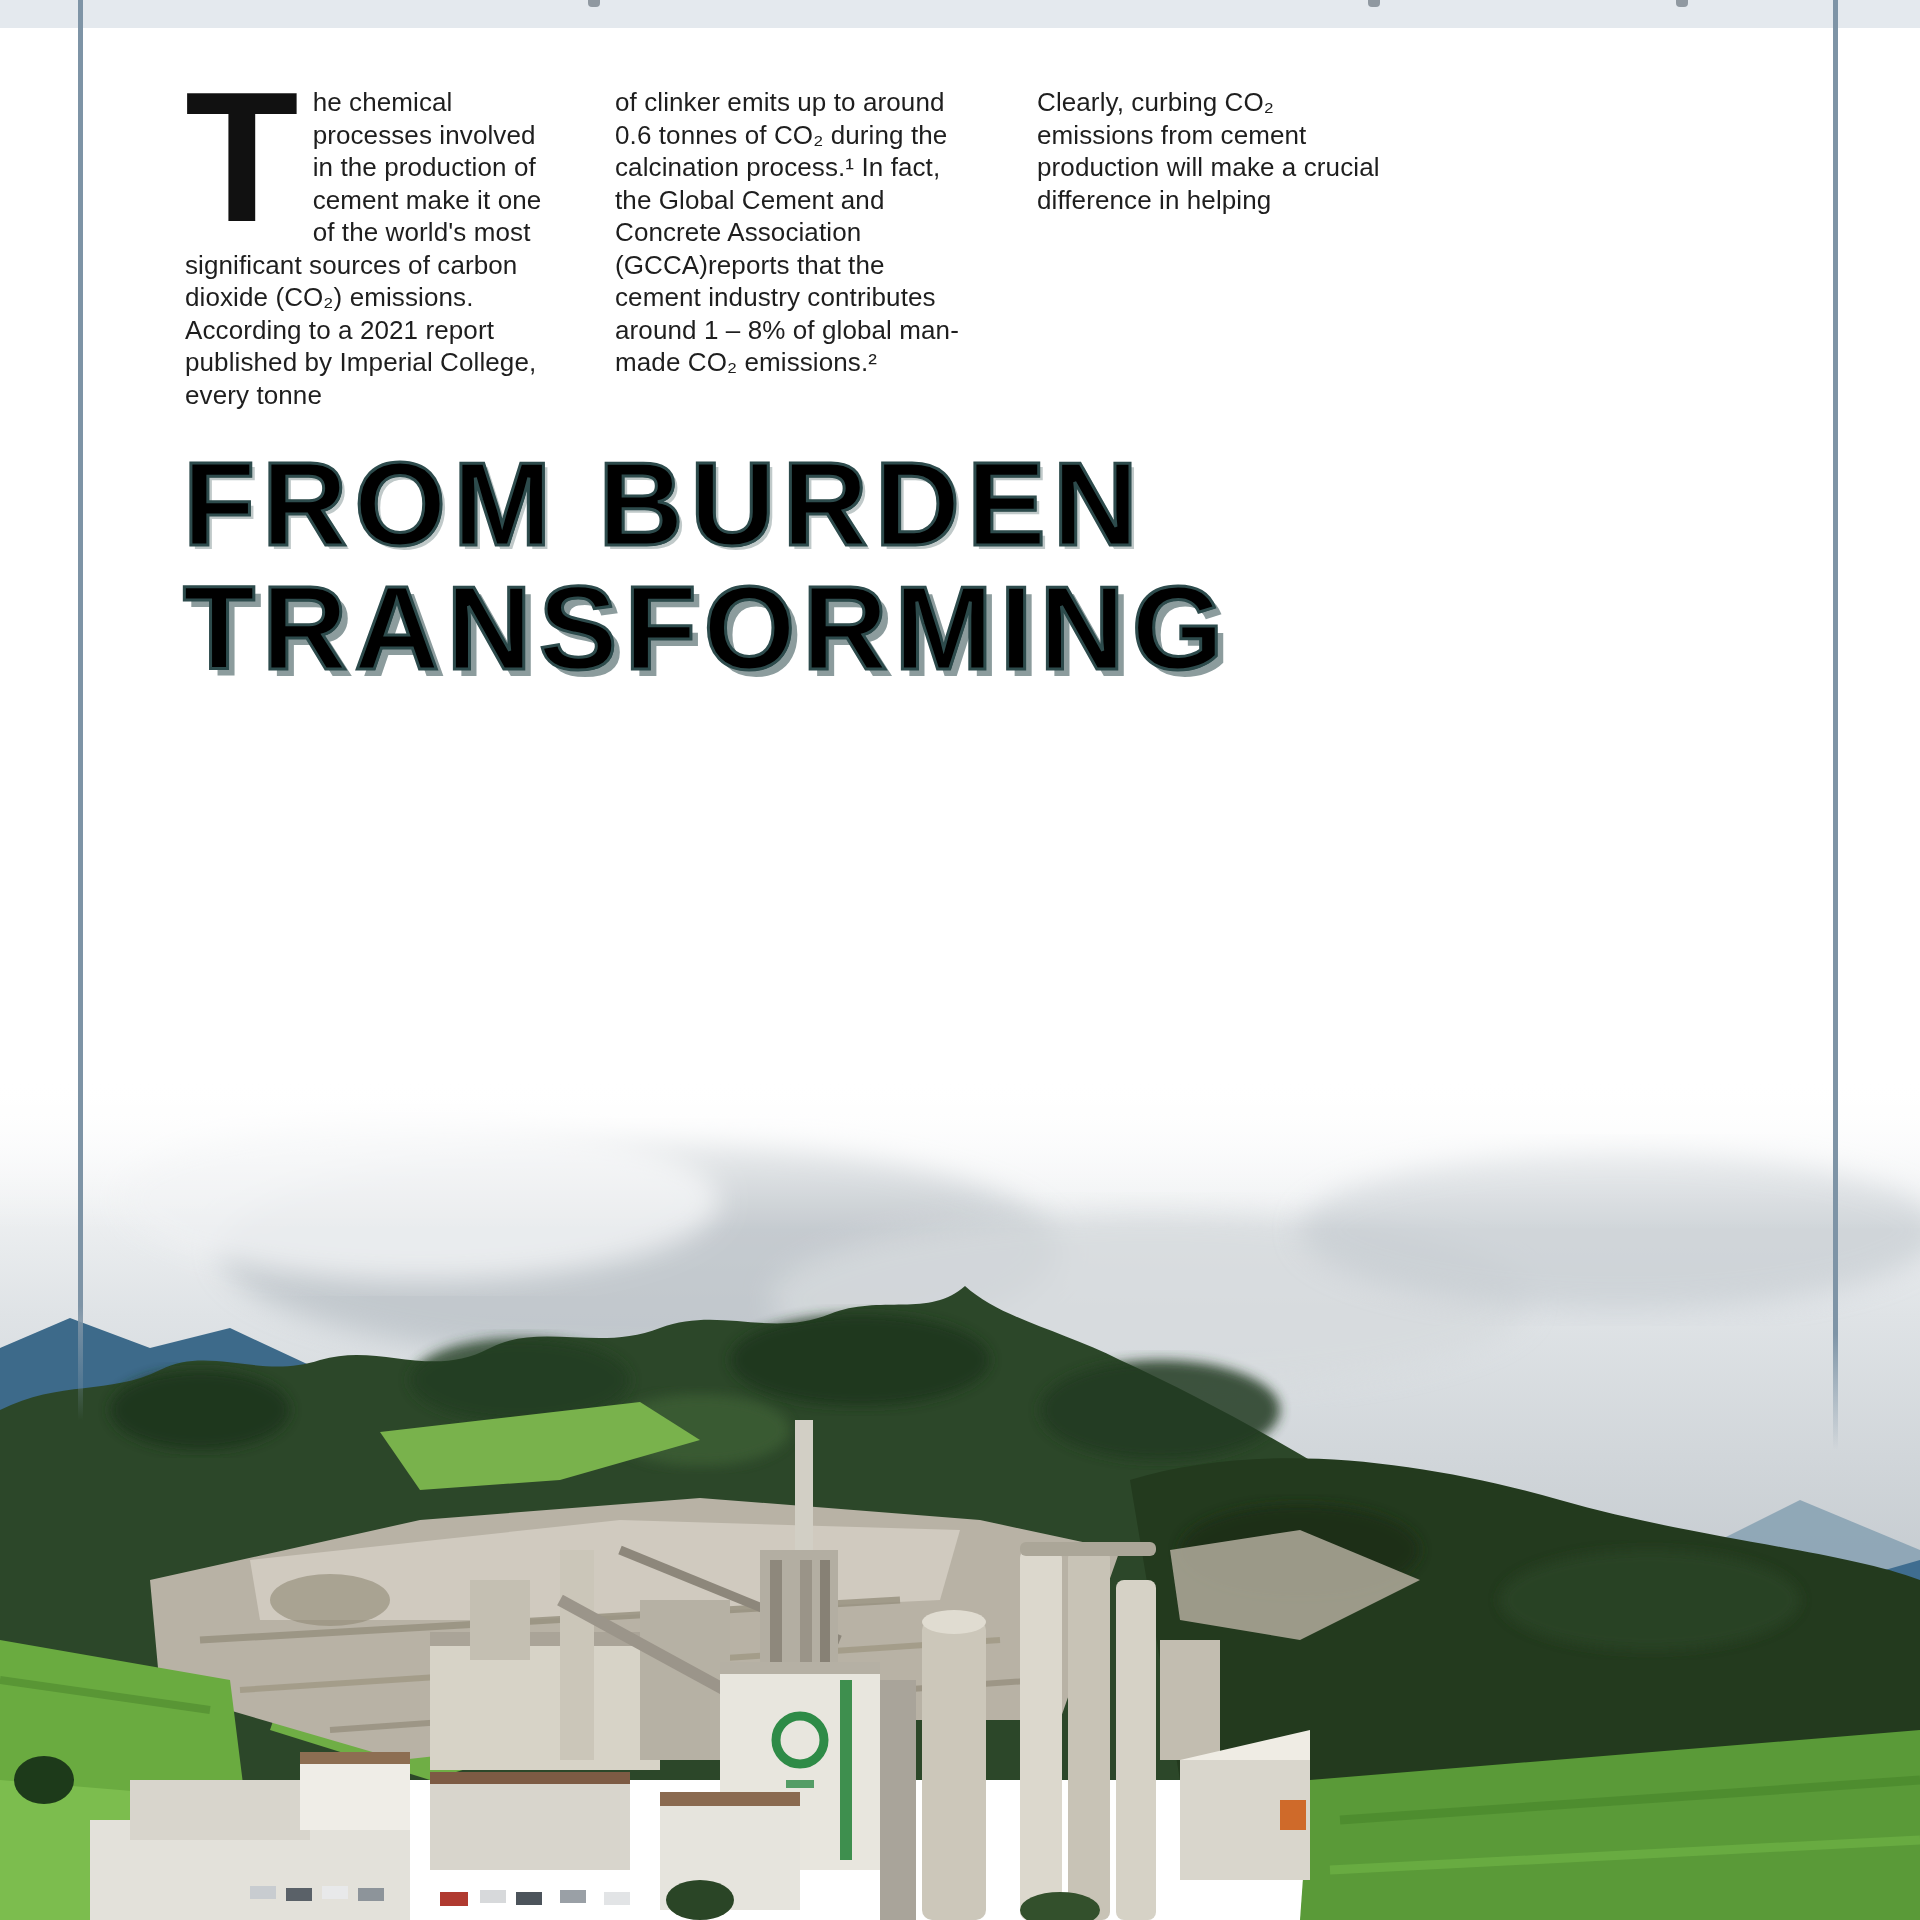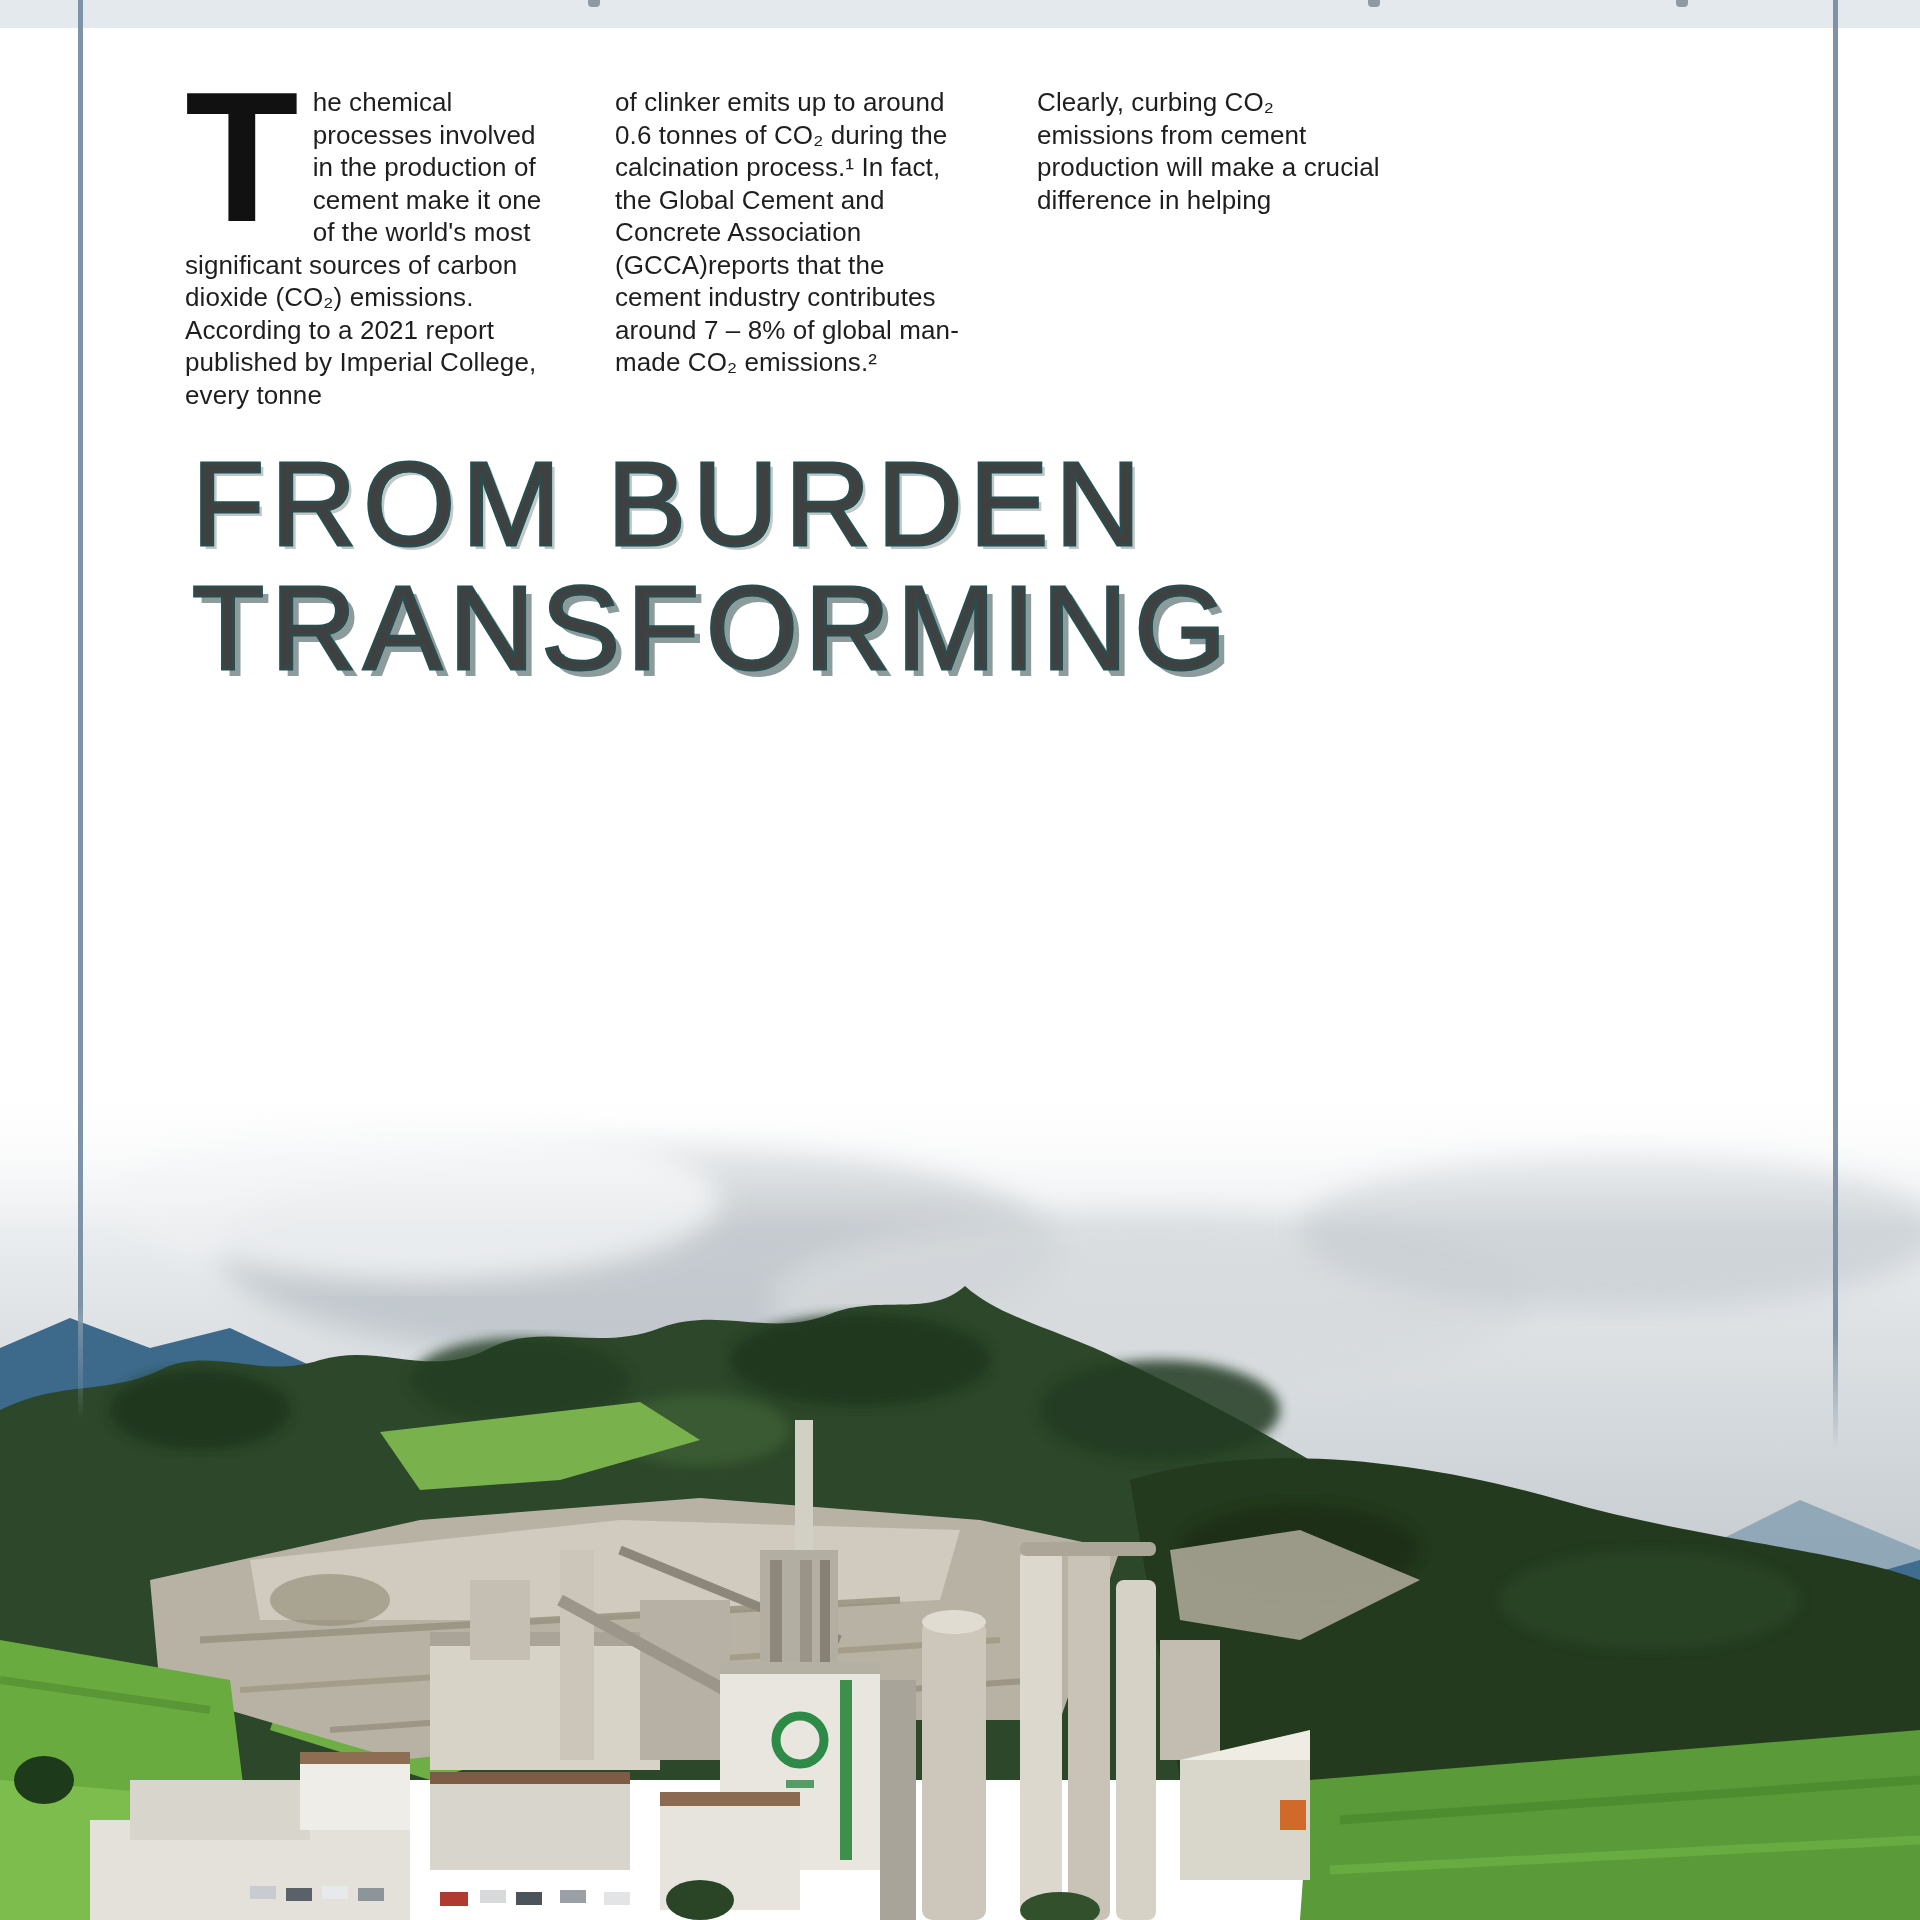--- a/index.html
+++ b/index.html
@@ -65,27 +65,27 @@
     height: 130px;
     font-weight: 700;
     color: #111111;
     margin: 6px 14px 0 0;
     letter-spacing: 0;
   }
 
   
   .headline {
     position: absolute;
-    left: 192px;
+    left: 183px;
     top: 442px;
-    font-weight: 400;
+    font-weight: 700;
     font-size: 118px;
     line-height: 124px;
     letter-spacing: 7px;
-    color: #404040;
+    color: #000000;
     -webkit-text-stroke: 3px #2d4b4c;
     white-space: nowrap;
   }
   .hl-line { text-shadow: 4px 4px 0 rgba(45,75,76,0.30), 1px 1px 0 #2d4b4c; }
   .hl-line.solid { text-shadow: 7px 7px 0 rgba(45,75,76,0.55), 1px 1px 0 #2d4b4c; }
   .hl-sub {
     display: inline-block;
     font-size: 0.52em;
     transform: translateY(0.62em);
     margin: 0 26px 0 6px;
@@ -115,21 +115,21 @@
   </div>
 
   <div class="v-rule left"></div>
   <div class="v-rule right"></div>
 
   <div class="columns">
     <div class="col">
       <p><span class="dropcap">T</span><span>he chemical processes involved in the production of cement make it one of the world's most significant sources of carbon dioxide (CO₂) emissions. According to a 2021 report published by Imperial College, every tonne</span></p>
     </div>
     <div class="col">
-      <p>of clinker emits up to around 0.6 tonnes of CO₂ during the calcination process.¹ In fact, the Global Cement and Concrete Association (GCCA)reports that the cement industry contributes around 7 – 8% of global man-made CO₂ emissions.²</p>
+      <p>of clinker emits up to around 0.6 tonnes of CO₂ during the calcination process.¹ In fact, the Global Cement and Concrete Association (GCCA)reports that the cement industry contributes around 1 – 8% of global man-made CO₂ emissions.²</p>
     </div>
     <div class="col">
       <p>Clearly, curbing CO₂ emissions from cement production will make a crucial difference in helping</p>
     </div>
   </div>
 
   <div class="headline">
     <div class="hl-line">FROM BURDEN</div>
     <div class="hl-line solid">TRANSFORMING</div>
   </div>

